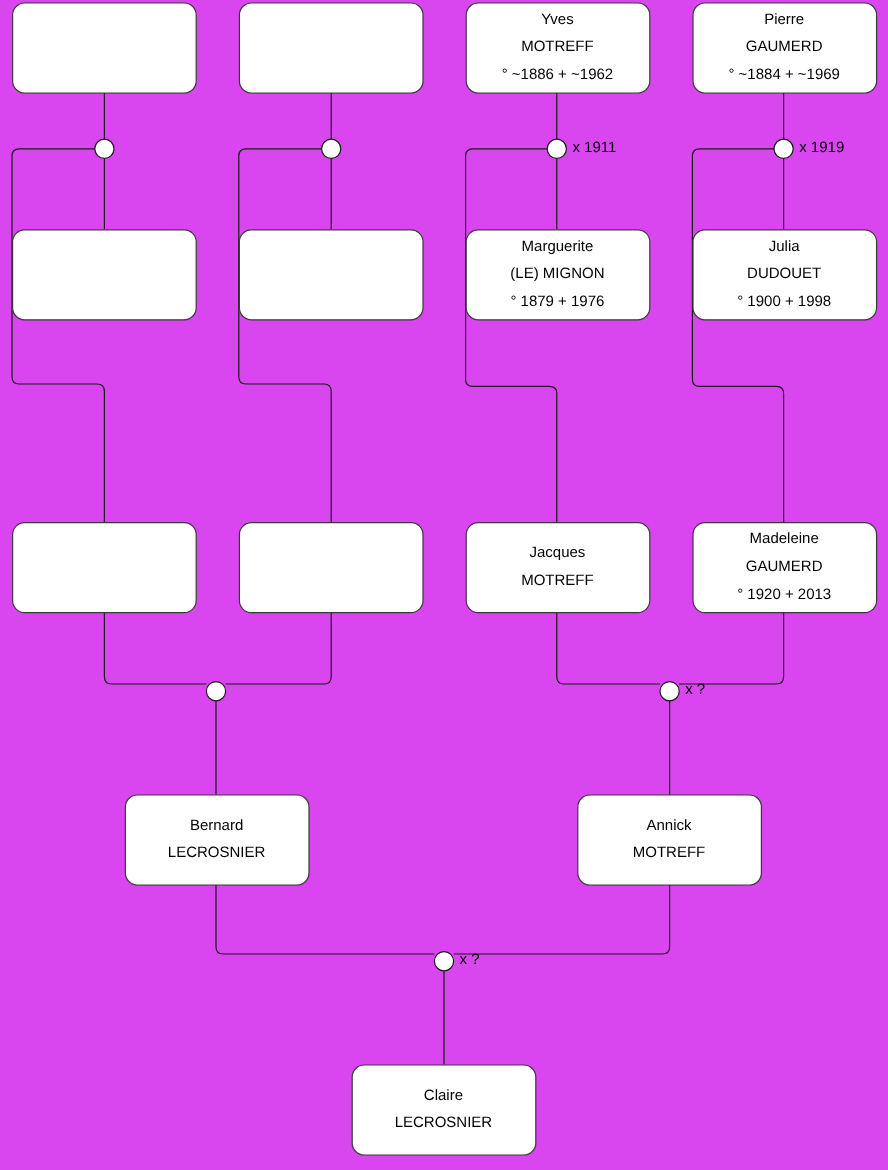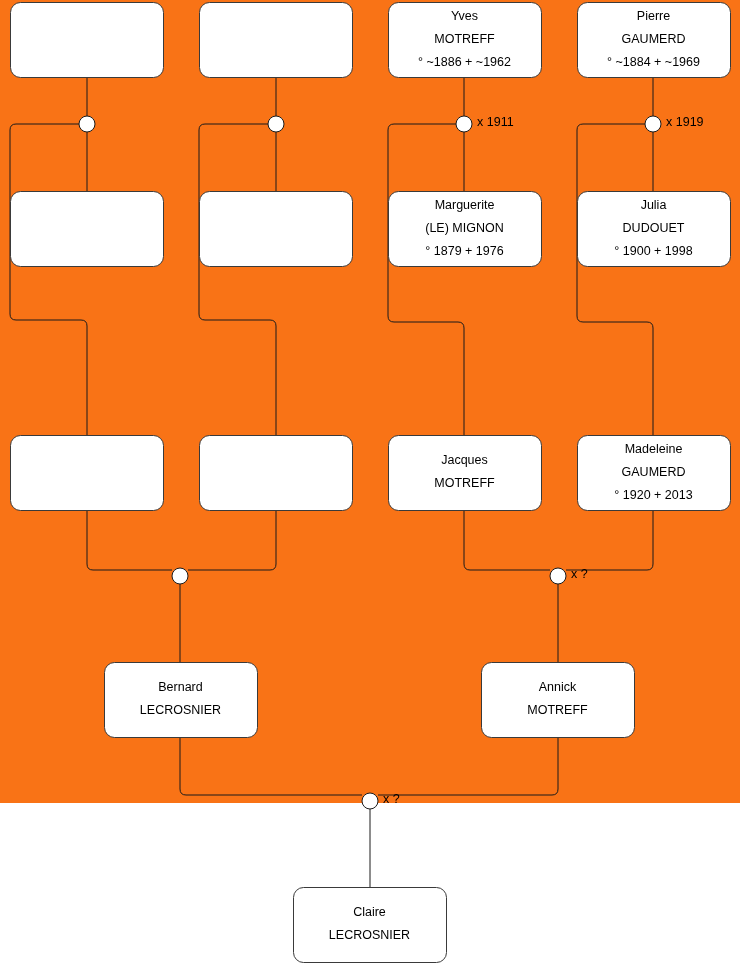--- a/index.html
+++ b/index.html
@@ -9,22 +9,22 @@
   }
   body {
     width: 740px;
     height: 975px;
     font-family: "Liberation Sans", sans-serif;
     overflow: hidden;
   }
   #tree-root {
     position: relative;
     width: 740px;
-    height: 803px;
-    background: #f97316;
+    height: 975px;
+    background: #d946ef;
   }
   svg.tree-canvas {
     position: absolute;
     top: 0;
     left: 0;
     width: 740px;
     height: 975px;
     display: block;
   }
   .link-path {

